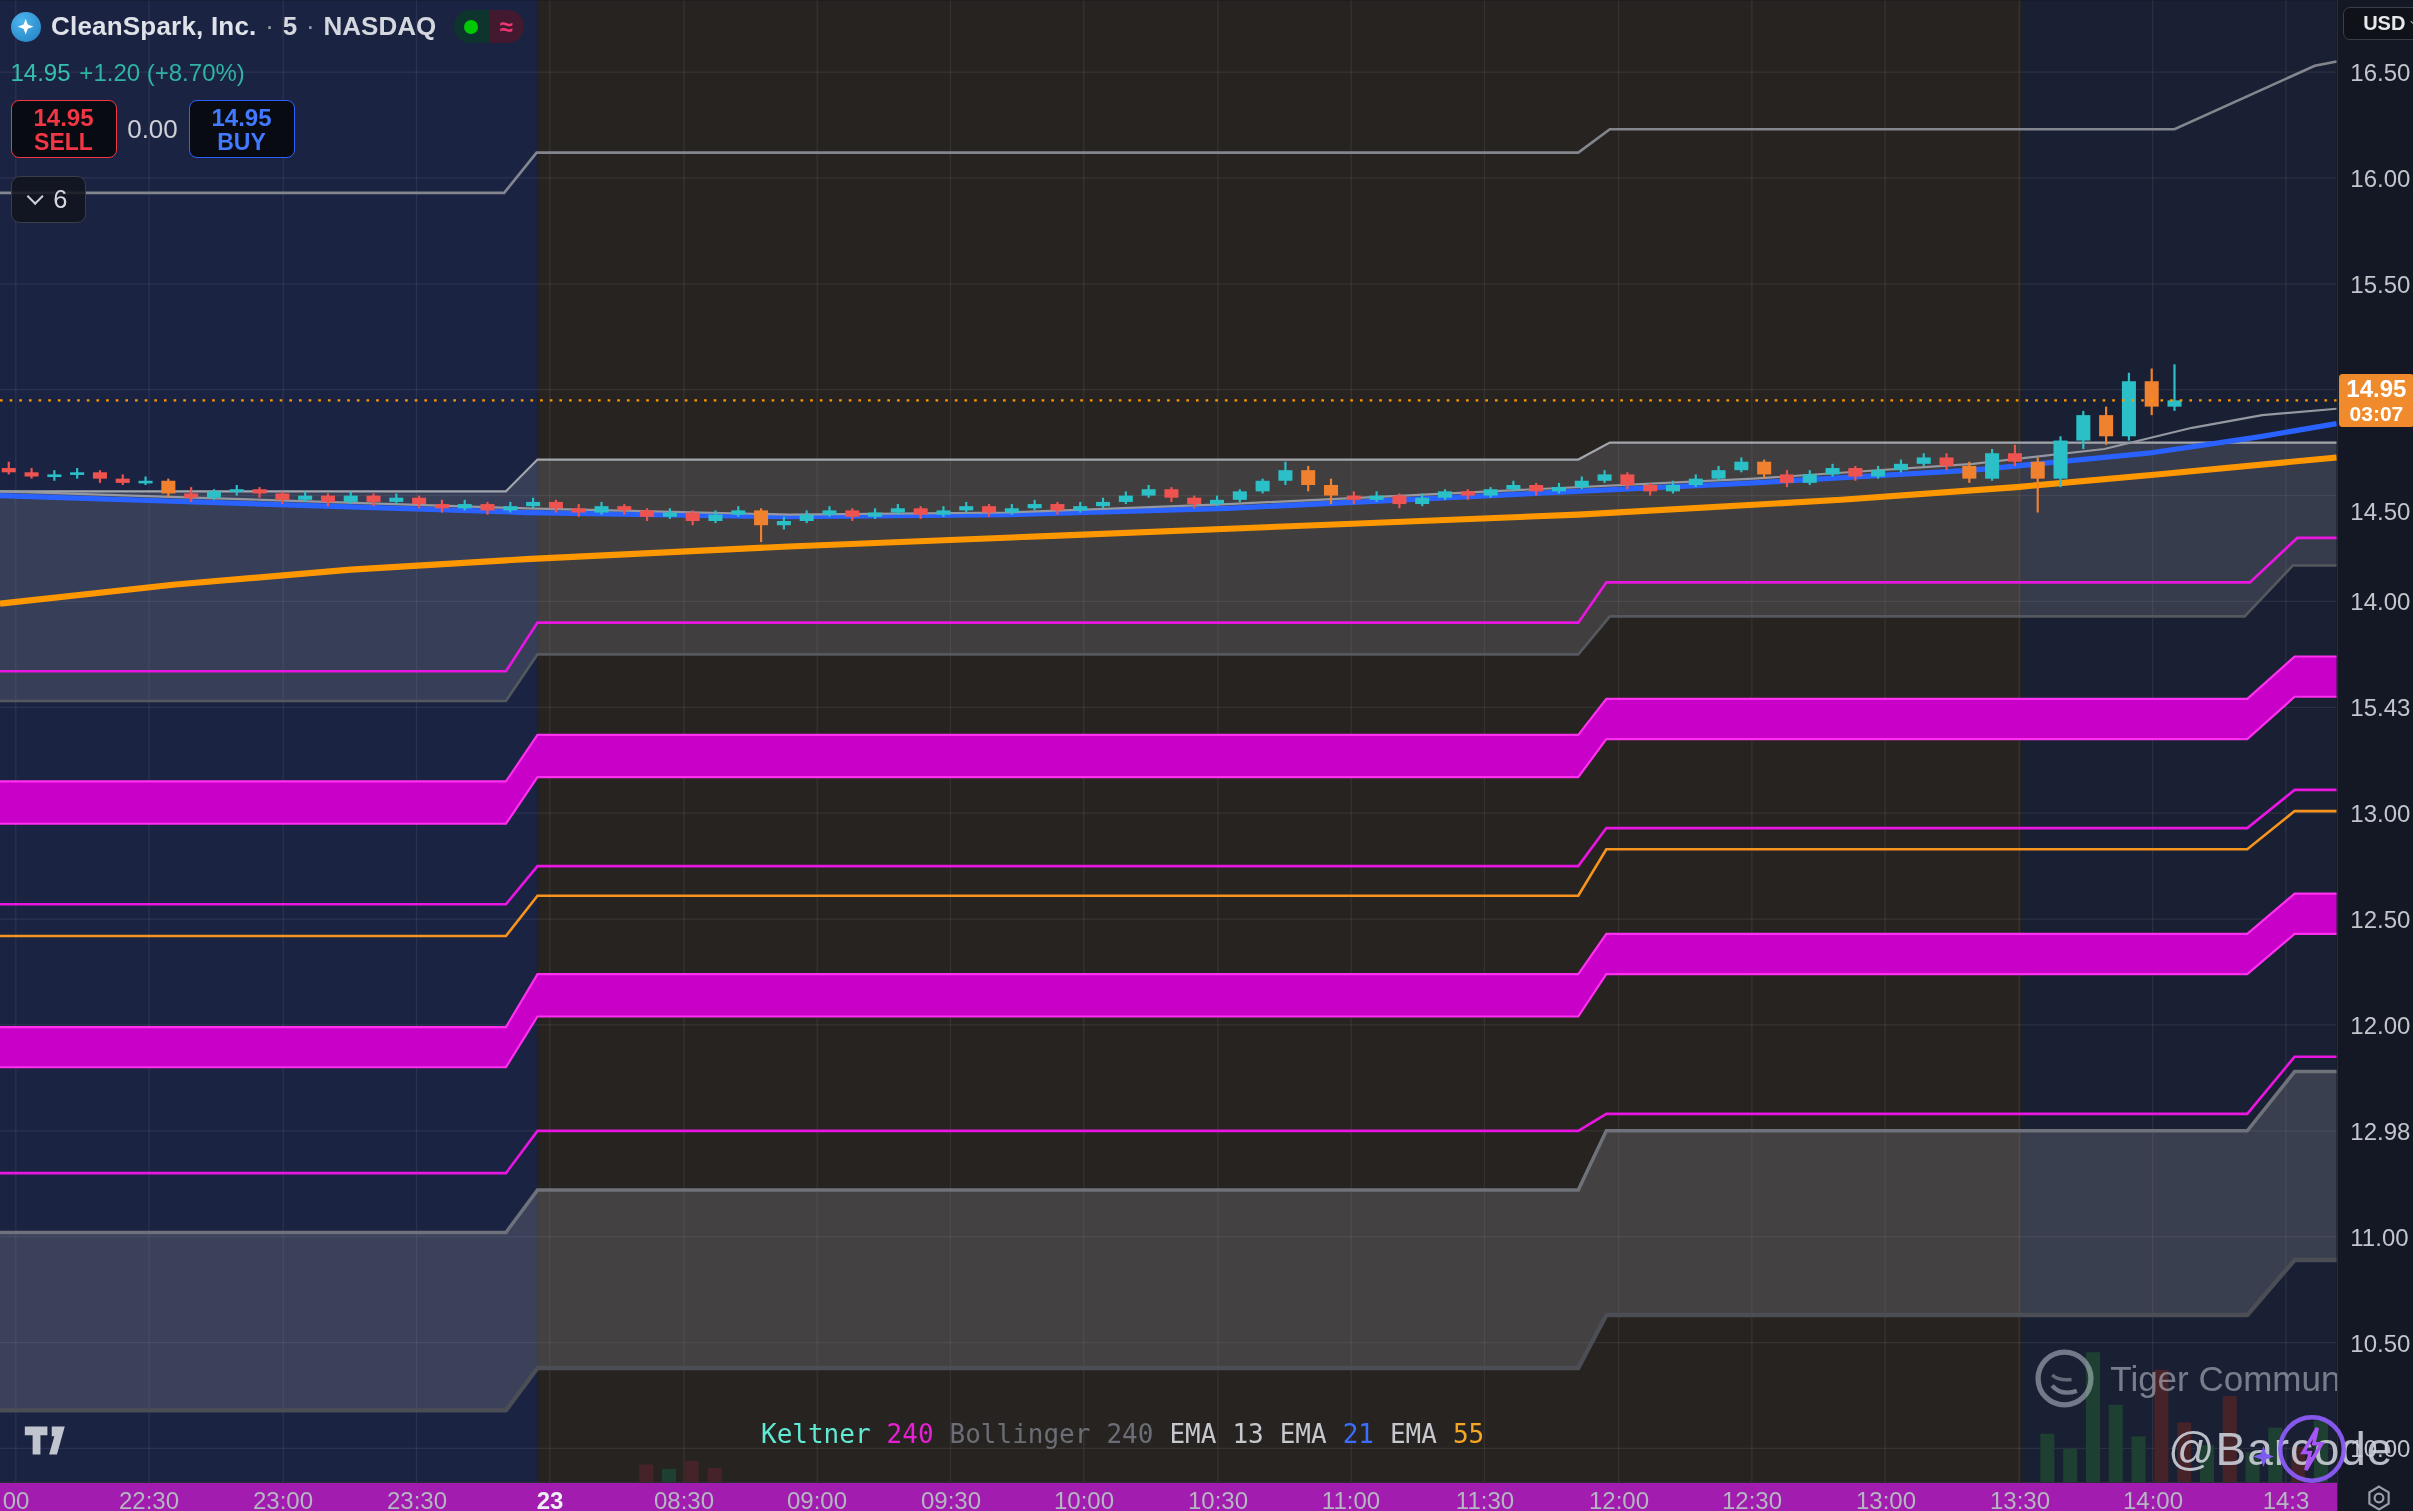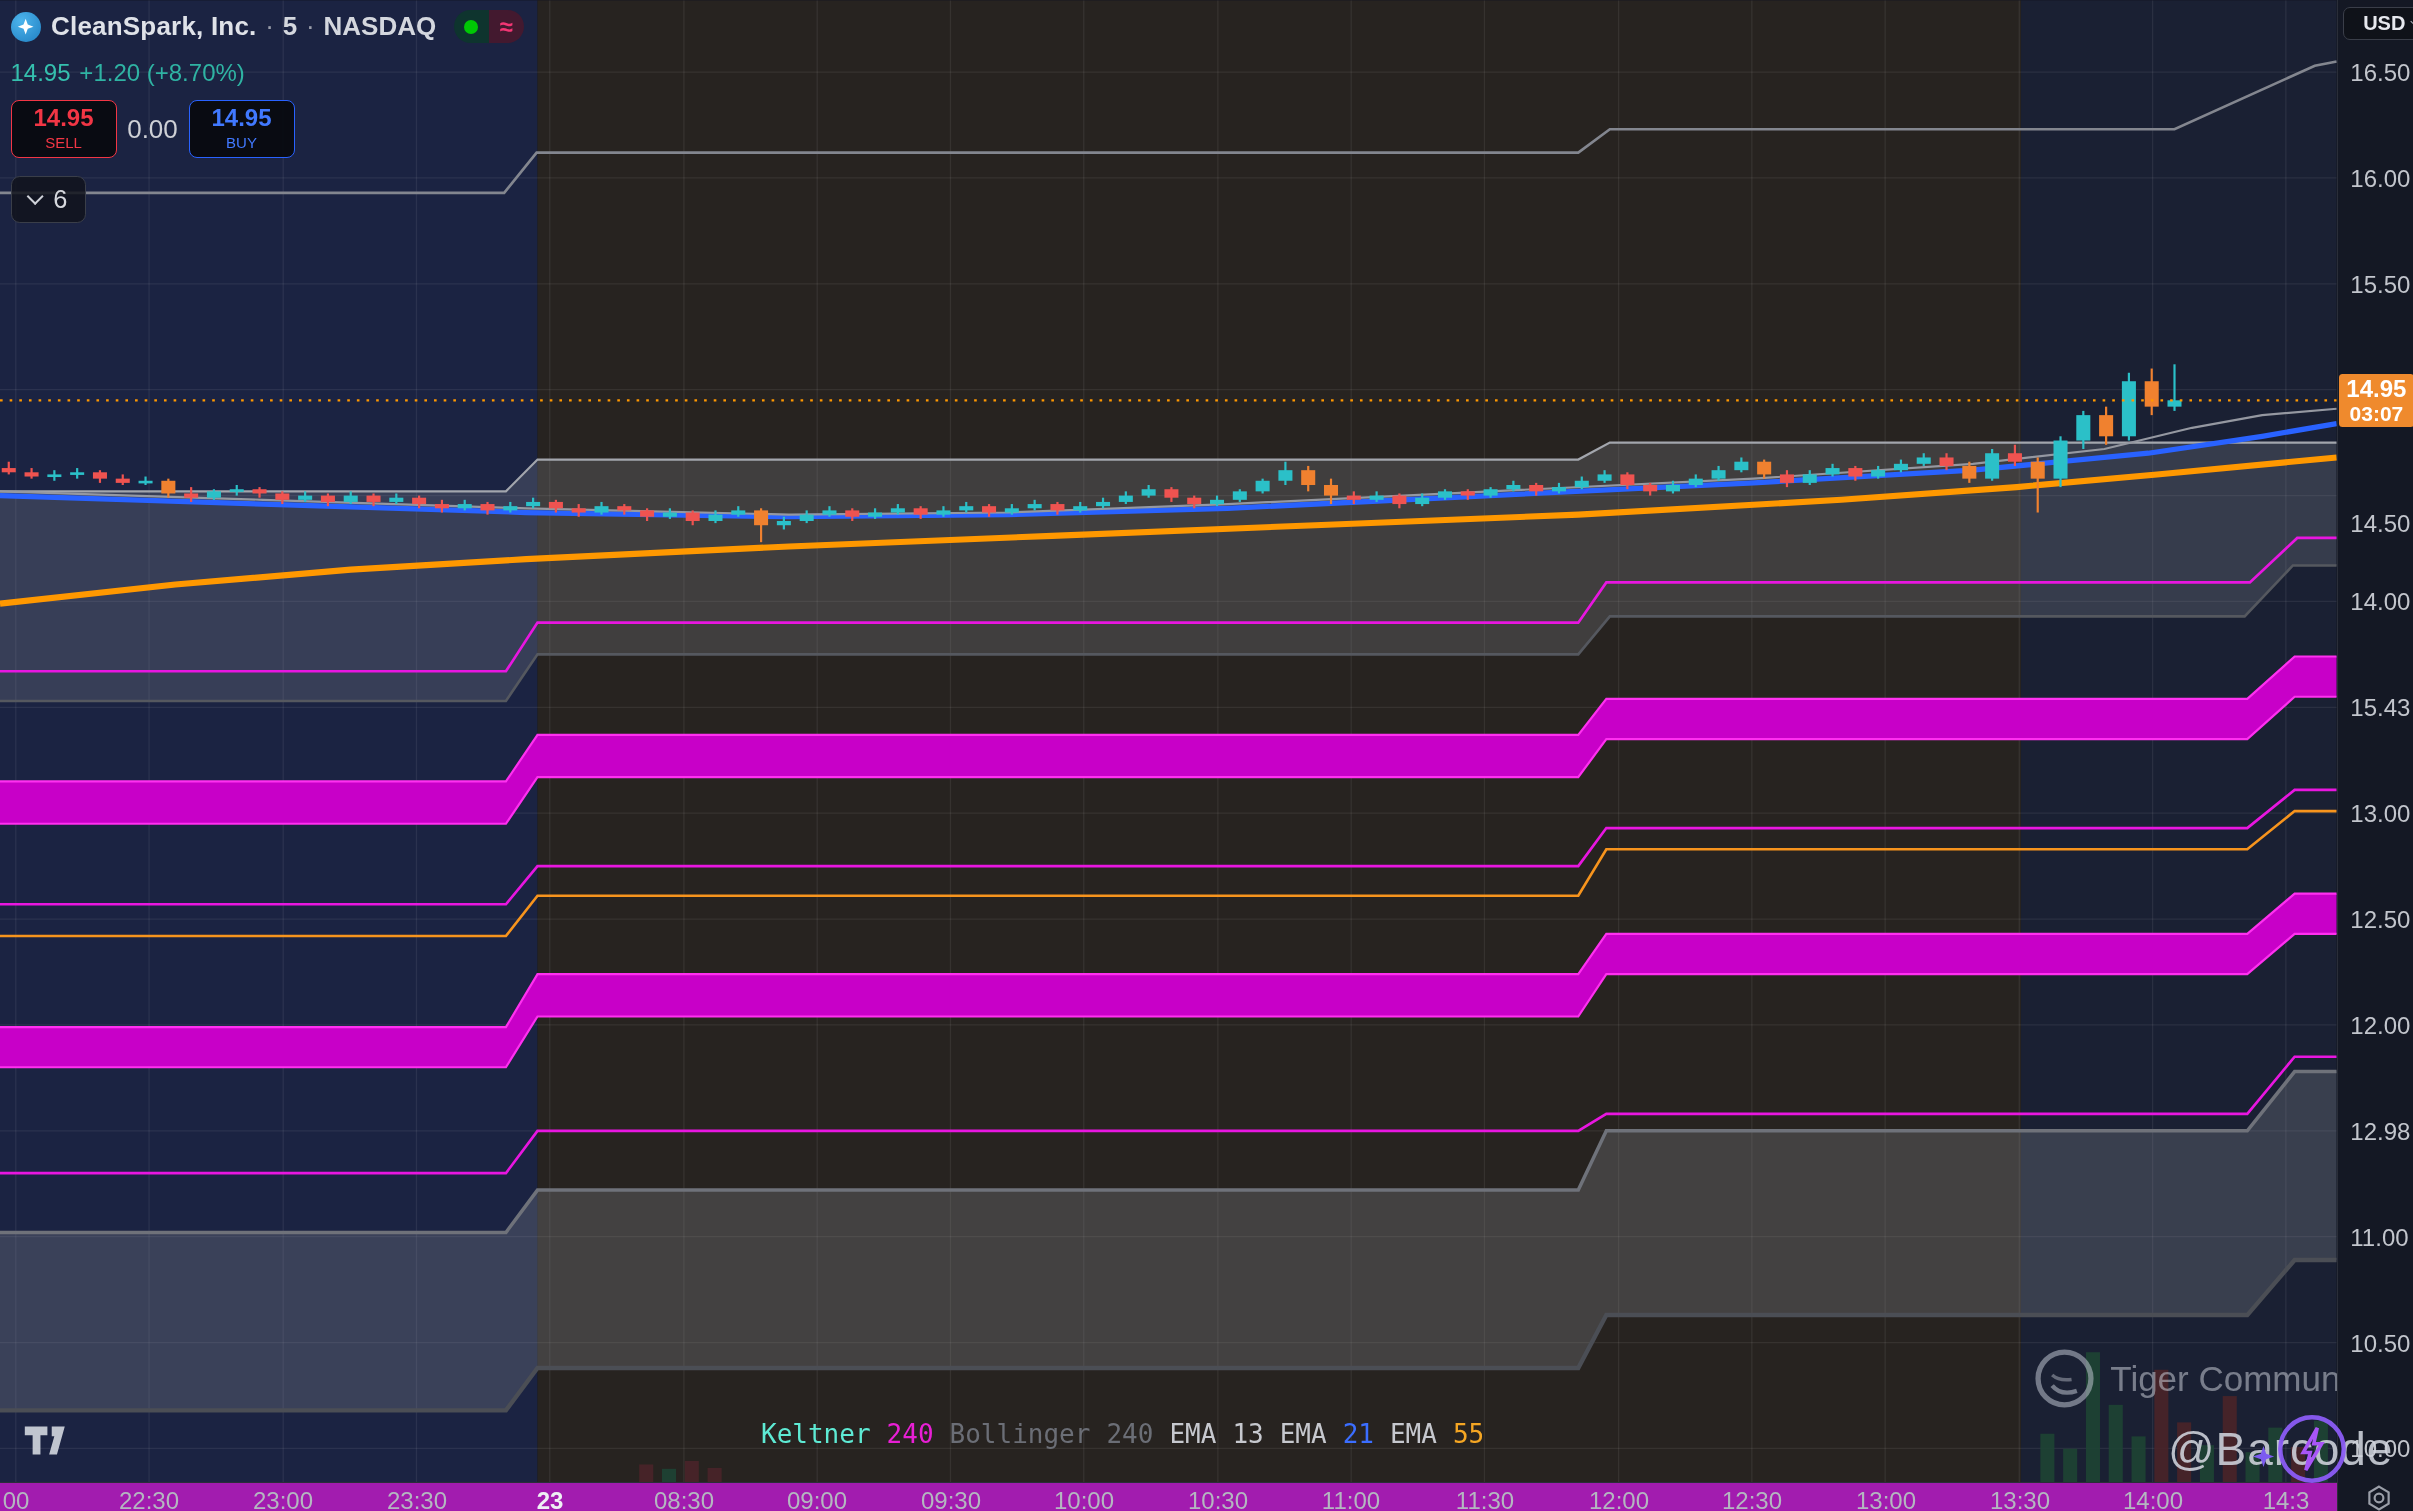--- a/index.html
+++ b/index.html
@@ -23,21 +23,21 @@
   .cap-r { width:35px; background:#43192f; display:flex; align-items:center; justify-content:center;
            color:#f23674; font-size:24px; font-weight:700; }
   .chg-row { margin-top:13px; font-size:24px; color:#2fb3a3; }
   .chg-row .pr { margin-right:8.8px; color:#35c0ae; }
   .widget-row { margin-top:13px; display:flex; align-items:center; }
   .obox { width:106px; height:58px; border-radius:8px; background:rgba(8,10,15,.93);
           display:flex; flex-direction:column; align-items:center; justify-content:center; }
   .sell { border:1.8px solid #f23645; color:#f23645; }
   .buy  { border:1.8px solid #2962ff; color:#4179ff; }
   .obox .p { font-size:24px; font-weight:700; line-height:26px;}
-  .obox .l { font-size:15px; line-height:23px;}
+  .obox .l { font-size:23px; line-height:23px;font-weight:bold;}
   .spread { width:72px; text-align:center; font-size:26px; color:#ced0d6; }
   .dd-row { margin-top:17.5px; }
   .dd-box { width:75px; height:47px; border:1.8px solid #3a3e49; border-radius:8.8px;
             background:rgba(16,19,28,.85); display:flex; align-items:center; justify-content:center; }
   .chev { width:12.3px; height:12.3px; border-right:2.6px solid #cfd2d9; border-bottom:2.6px solid #cfd2d9;
           transform:rotate(45deg) translate(-1.8px,-1.8px); margin-right:12.3px; }
   .dd-box .n { font-size:25.4px; color:#d6d8de; }
 
   
   .paxis { position:absolute; left:2337px; top:0; width:76px; height:1512px;
@@ -437,21 +437,21 @@
       <span class="chev"></span>
     </div>
     <div class="ptag" id="ptag" style="top: 374px;">
       <span class="a">14.95</span>
       <span class="b">03:07</span>
     </div>
   <span class="plabel" style="top: 59px;">16.50</span>
       <span class="plabel" style="top: 165px;">16.00</span>
       <span class="plabel" style="top: 271px;">15.50</span>
       <span class="plabel" style="top: 376px;">15.00</span>
-      <span class="plabel" style="top: 510px;">14.50</span>
+      <span class="plabel" style="top: 498px;">14.50</span>
       <span class="plabel" style="top: 588px;">14.00</span>
       <span class="plabel" style="top: 694px;">15.43</span>
       <span class="plabel" style="top: 800px;">13.00</span>
       <span class="plabel" style="top: 906px;">12.50</span>
       <span class="plabel" style="top: 1012px;">12.00</span>
       <span class="plabel" style="top: 1118px;">12.98</span>
       <span class="plabel" style="top: 1224px;">11.00</span>
       <span class="plabel" style="top: 1330px;">10.50</span>
       <span class="plabel" style="top: 1435px;">10.00</span>
     </div>

